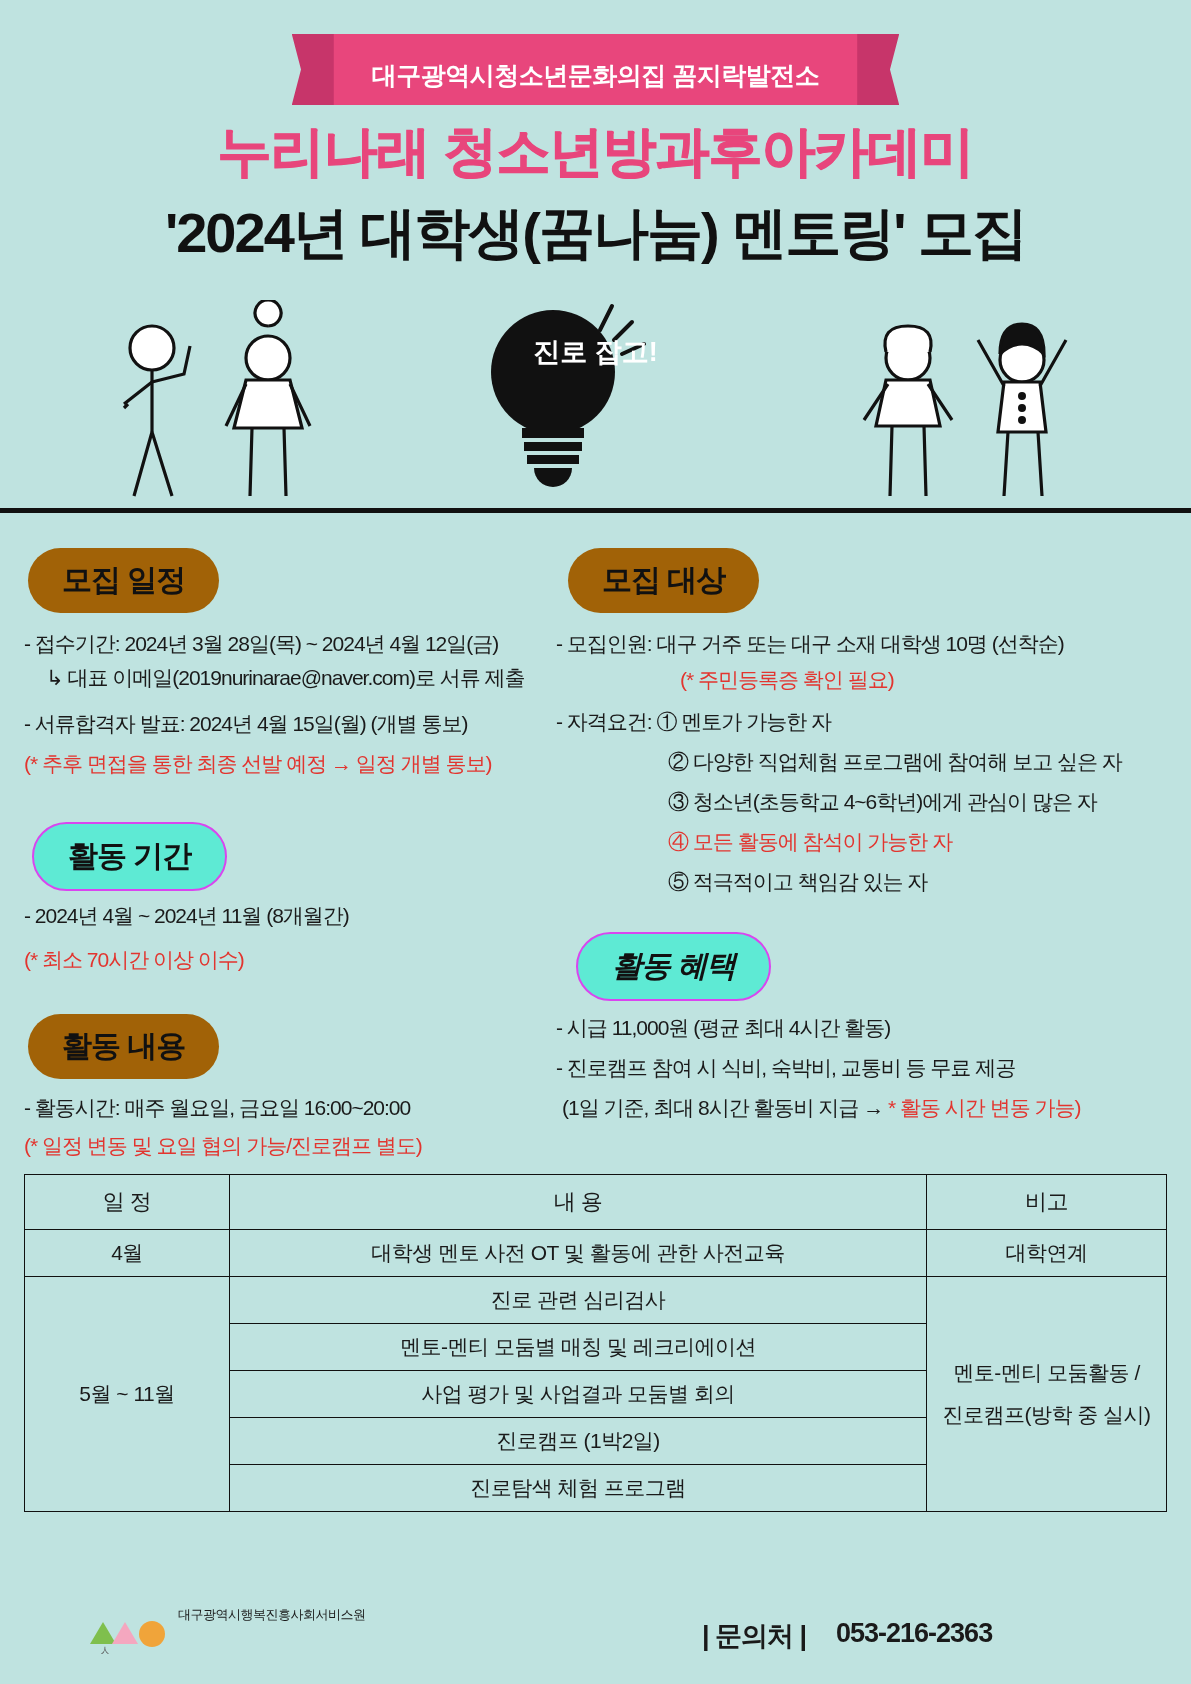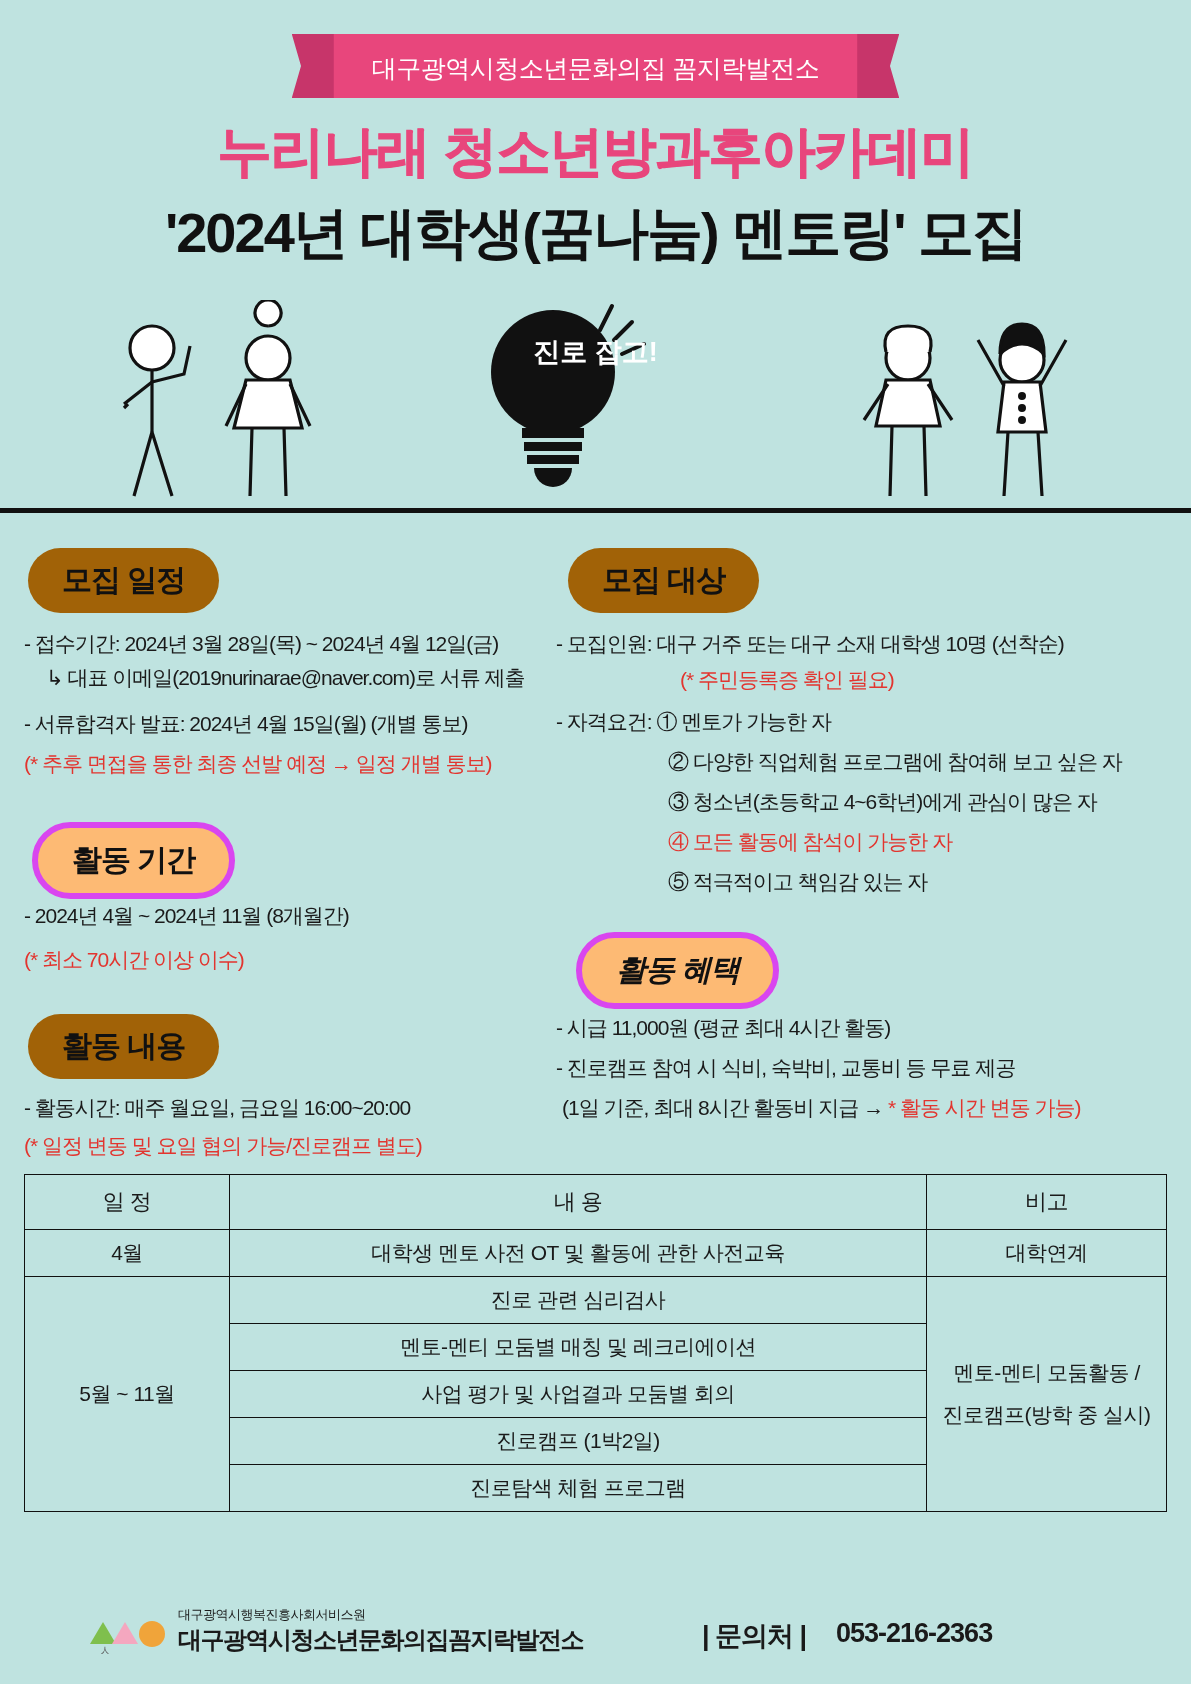--- a/index.html
+++ b/index.html
@@ -15,22 +15,22 @@
 
   
   .ribbon-wrap {
     position:absolute; top:34px; left:0; width:100%;
     display:flex; justify-content:center;
   }
   .ribbon {
     position:relative;
     background:#e8467c;
     color:#fff;
-    font-size:25px; font-weight:normal;
-    padding:18px 46px 13px 46px;
+    font-size:25px; font-weight:bold;
+    padding:25px 46px 13px 46px;
     letter-spacing:-0.5px;
   }
   .ribbon:before, .ribbon:after {
     content:""; position:absolute; top:0; width:42px; height:100%;
     background:#c7356a;
   }
   .ribbon:before { left:-34px; clip-path:polygon(0 0, 100% 0, 100% 100%, 0 100%, 22% 50%); }
   .ribbon:after  { right:-34px; clip-path:polygon(0 0, 100% 0, 78% 50%, 100% 100%, 0 100%); }
 
   
@@ -62,21 +62,21 @@
   
   .pill {
     position:absolute;
     border-radius:40px;
     font-size:30px; font-weight:bold;
     padding:12px 34px;
     text-align:center;
     letter-spacing:-1px;
   }
   .pill.pink { background:#a16207; color:#111; }
-  .pill.mint { background:#fdba74; color:#111; border:6px solid #d946ef; }
+  .pill.mint { background:#5eead4; color:#111; border:2px solid #d946ef; }
 
   
   .blk { position:absolute; font-size:21px; line-height:1.55; letter-spacing:-1px; white-space:nowrap; }
   .red { color:#e2352f; }
   .sub { padding-left:22px; }
 
   
   table.sched {
     position:absolute;
     left:24px; top:1174px;
@@ -241,16 +241,15 @@
 <div class="footer">
   <div style="position:absolute; left:86px; top:6px;">
     <svg width="86" height="44" viewBox="0 0 86 44" xmlns="http://www.w3.org/2000/svg">
       <path d="M4 34 L17 12 L30 34 Z" fill="#7fbf4d"></path>
       <path d="M26 34 L39 12 L52 34 Z" fill="#f4a7bf"></path>
       <circle cx="66" cy="24" r="13" fill="#f0a43a"></circle>
       <text x="15" y="43" font-size="8" fill="#555" font-family="Liberation Sans, sans-serif">人</text>
     </svg>
   </div>
   <div style="position:absolute; left:178px; top:2px;" class="logo-text-small">대구광역시행복진흥사회서비스원</div>
-  <div style="position:absolute; left:178px; top:20px;" class="logo-text-big">대구광역시청소년문화의집꼼지락발전소</div>
   <div style="position:absolute; left:702px; top:14px;" class="contact">| 문의처 |</div>
   <div style="position:absolute; left:836px; top:14px;" class="contact">053-216-2363</div>
 </div>
 
 </body></html>

